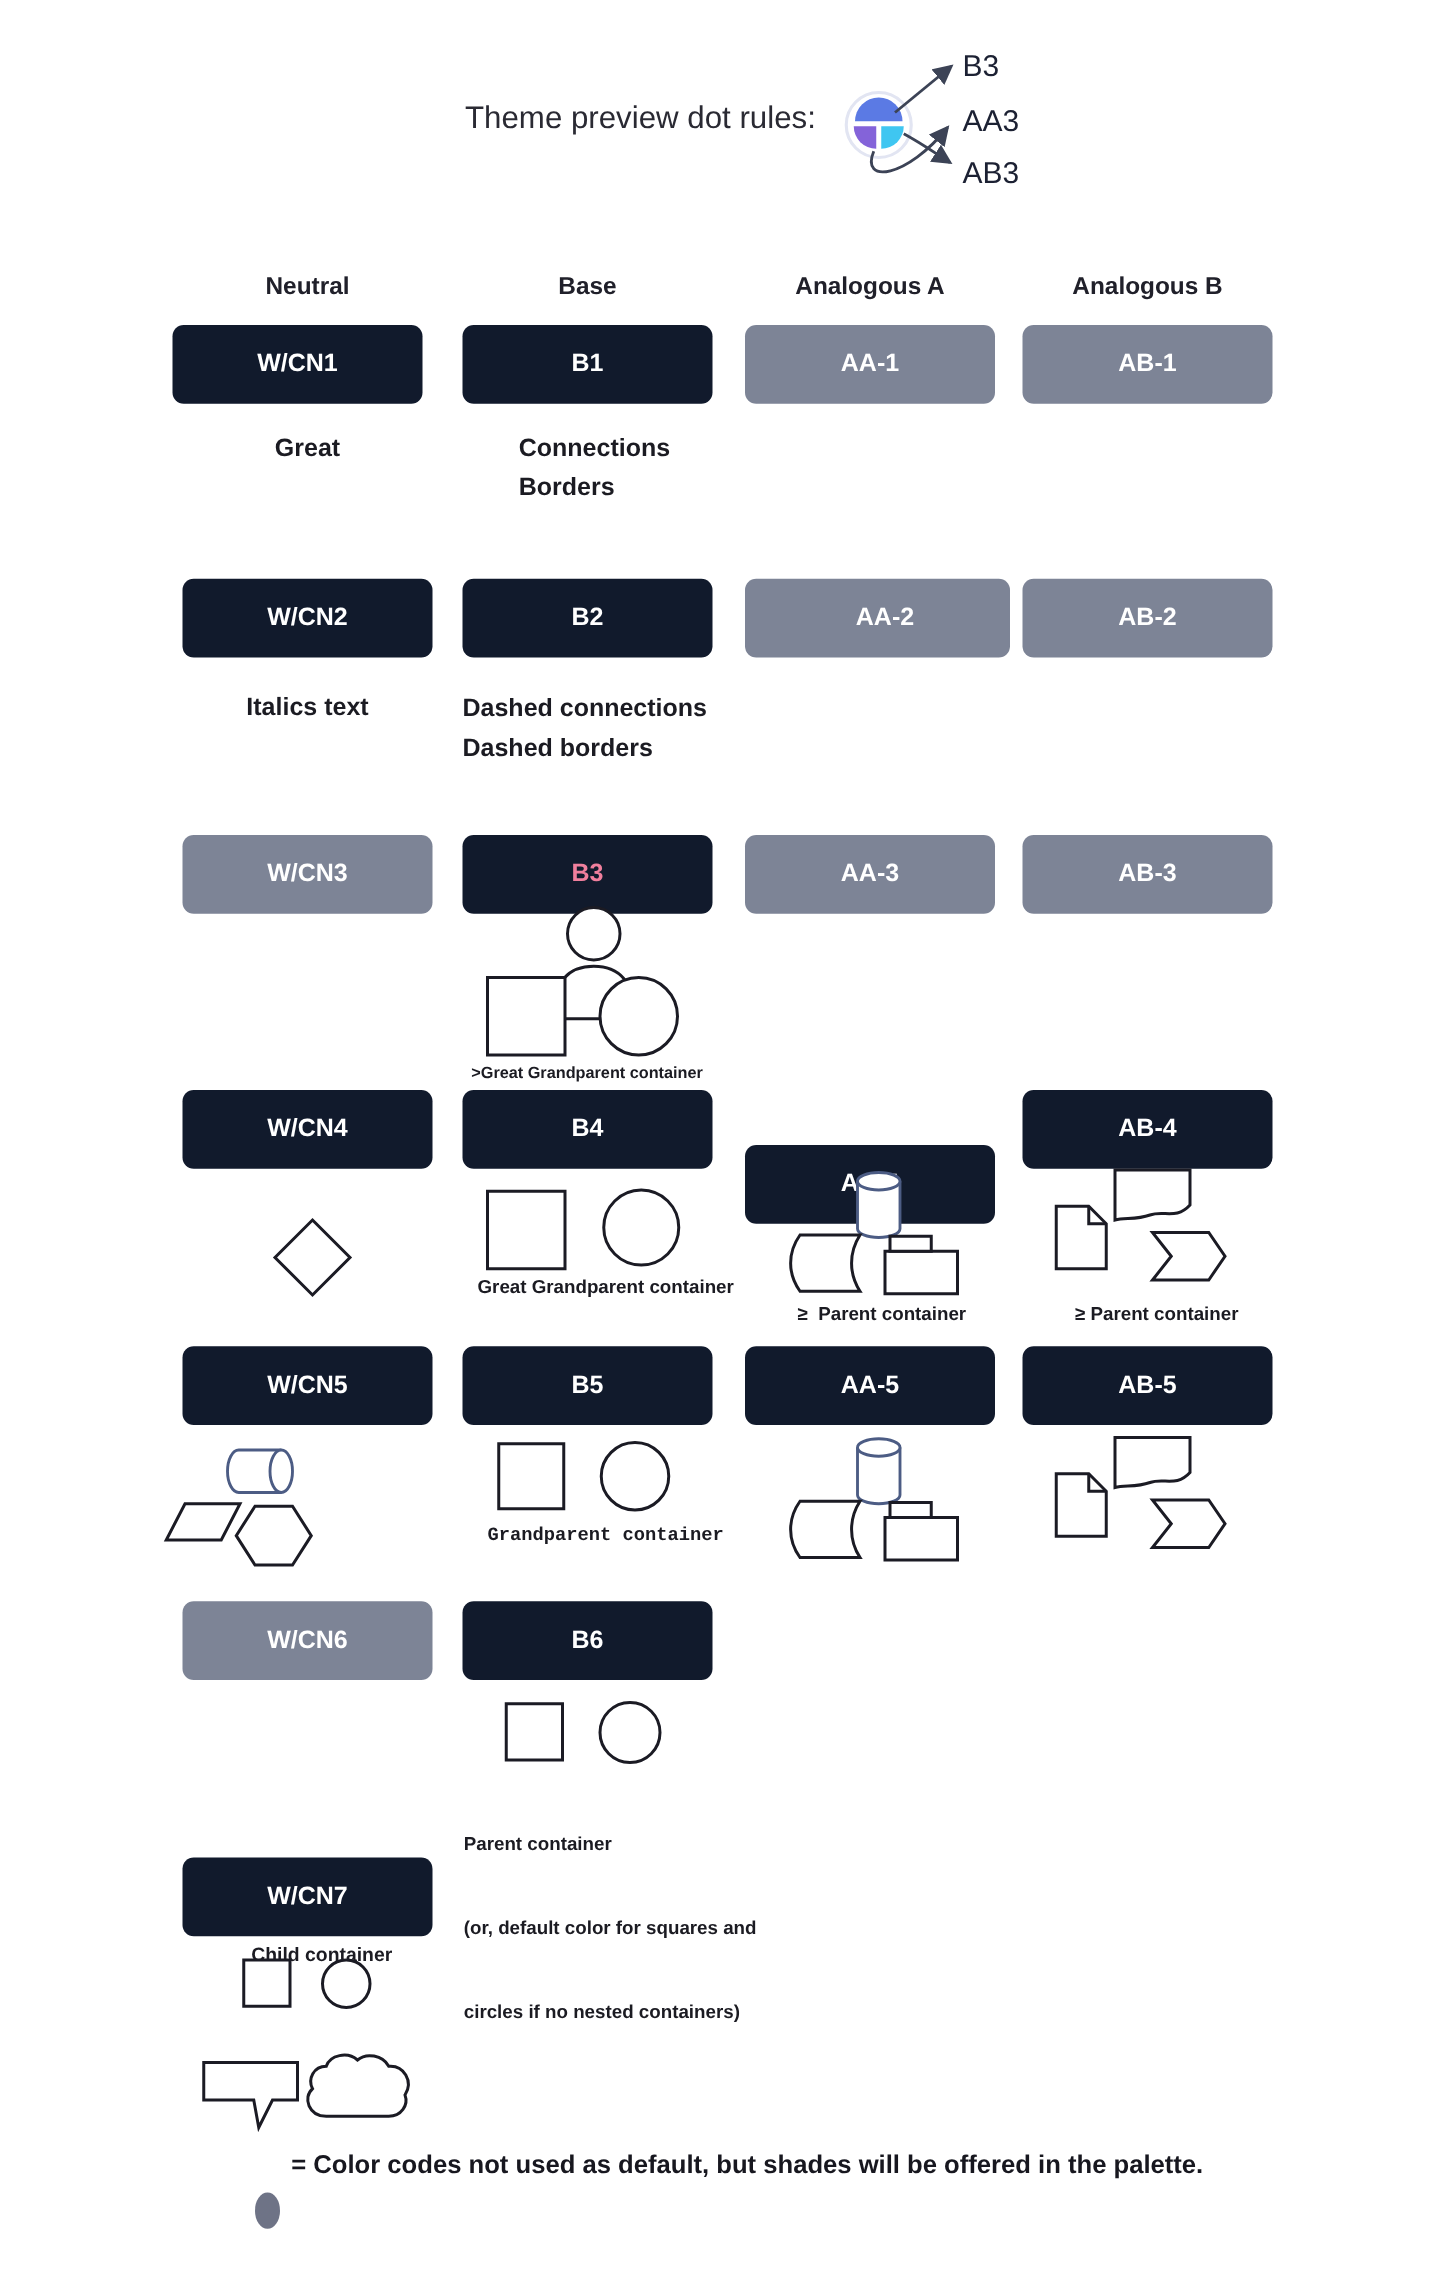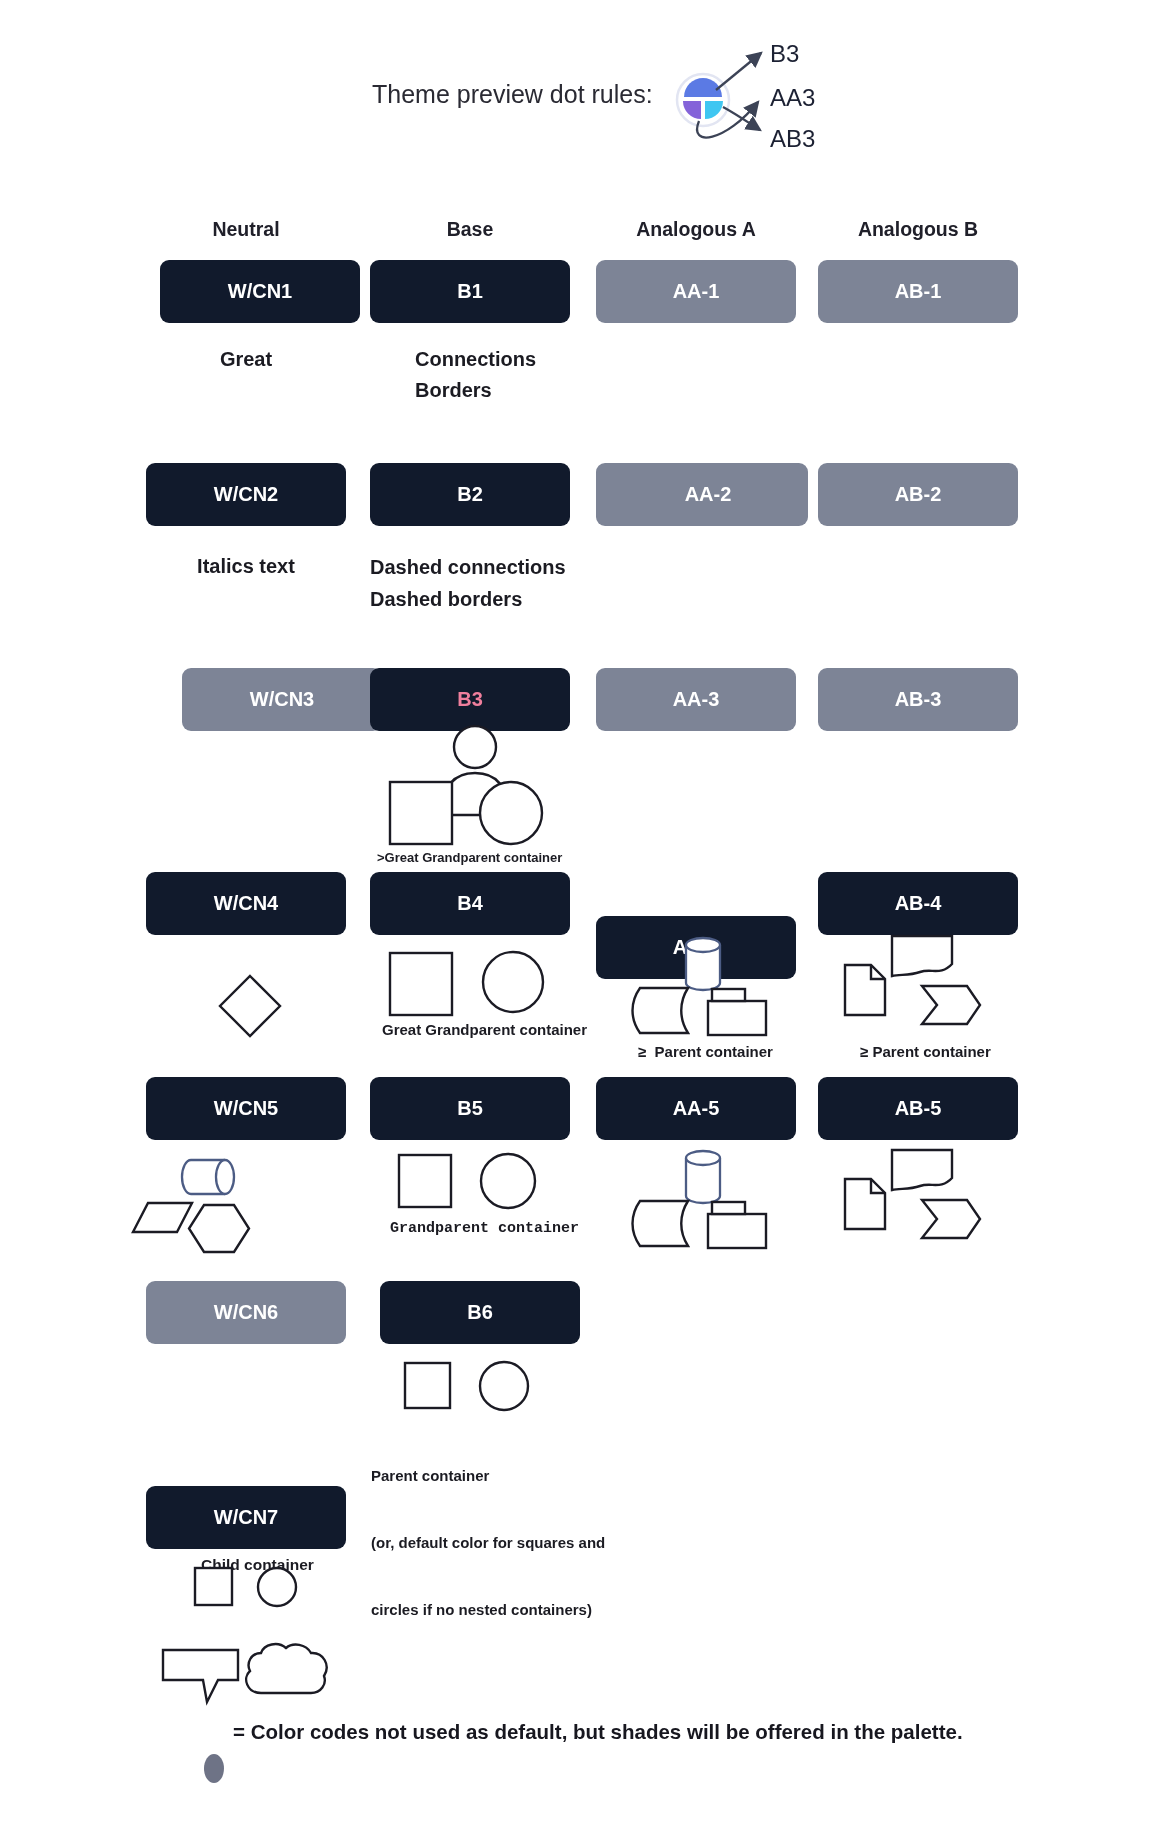--- a/index.html
+++ b/index.html
@@ -49,21 +49,21 @@
   </svg>
   <div class="abs dot-label" style="left:770px;top:40px;">B3</div>
   <div class="abs dot-label" style="left:770px;top:84px;">AA3</div>
   <div class="abs dot-label" style="left:770px;top:125px;">AB3</div>
 
   <div class="abs col-header" style="left:146px;top:218px;">Neutral</div>
   <div class="abs col-header" style="left:370px;top:218px;">Base</div>
   <div class="abs col-header" style="left:596px;top:218px;">Analogous A</div>
   <div class="abs col-header" style="left:818px;top:218px;">Analogous B</div>
 
-  <div class="abs chip dark" style="left:160px;top:260px;">
+  <div class="abs chip dark" style="left:138px;top:260px;">
       <span>W/CN1</span>
     </div>
   <div class="abs chip dark" style="left:370px;top:260px;">
       <span>B1</span>
     </div>
   <div class="abs chip gray" style="left:596px;top:260px;">
       <span>AA-1</span>
     </div>
   <div class="abs chip gray" style="left:818px;top:260px;">
       <span>AB-1</span>
@@ -87,21 +87,21 @@
   <div class="abs chip gray" style="left:818px;top:463px;">
       <span>AB-2</span>
     </div>
 
   <div class="abs cap-lg center" style="left:146px;top:551px;width:200px;">Italics text</div>
   <div class="abs cap-lg" style="left:370px;top:551px;line-height:32px;">
     <div>Dashed connections</div>
     <div>Dashed borders</div>
   </div>
 
-  <div class="abs chip gray" style="left:146px;top:668px;margin-left:36px;">
+  <div class="abs chip gray" style="left:146px;top:668px;">
       <span>W/CN3</span>
     </div>
   <div class="abs chip dark" style="left:370px;top:668px;">
       <span class="pink">B3</span>
     </div>
   <div class="abs chip gray" style="left:596px;top:668px;">
       <span>AA-3</span>
     </div>
   <div class="abs chip gray" style="left:818px;top:668px;">
       <span>AB-3</span>
@@ -192,21 +192,21 @@
   <svg class="abs" style="left:840px;top:1144px;" width="150" height="104" viewBox="0 0 150 104">
     <path d="M52,6 H112 V34 C101,46 91,38 80,42 C69,46 60,44 52,46 Z" fill="#ffffff" stroke="#1b1b24" stroke-width="2.4"></path>
     <path d="M5,35 H31 L45,49 V85 H5 Z" fill="#ffffff" stroke="#1b1b24" stroke-width="2.4"></path>
     <path d="M31,35 V49 H45" fill="none" stroke="#1b1b24" stroke-width="2.4"></path>
     <path d="M82,56 H127 L140,75 L127,94 H82 L97,75 Z" fill="#ffffff" stroke="#1b1b24" stroke-width="2.4"></path>
   </svg>
 
   <div class="abs chip gray" style="left:146px;top:1281px;">
       <span>W/CN6</span>
     </div>
-  <div class="abs chip dark" style="left:380px;top:1281px;">
+  <div class="abs chip dark" style="left:370px;top:1281px;">
       <span>B6</span>
     </div>
 
   <svg class="abs" style="left:400px;top:1358px;" width="170" height="56" viewBox="0 0 170 56">
     <rect x="5" y="5" width="45" height="45" fill="#ffffff" stroke="#1b1b24" stroke-width="2.4"></rect>
     <circle cx="104" cy="28" r="24" fill="#ffffff" stroke="#1b1b24" stroke-width="2.4"></circle>
   </svg>
   <div class="abs cap-sm" style="left:371px;top:1420px;">
     <div>Parent container</div>
     <div>(or, default color for squares and</div>

